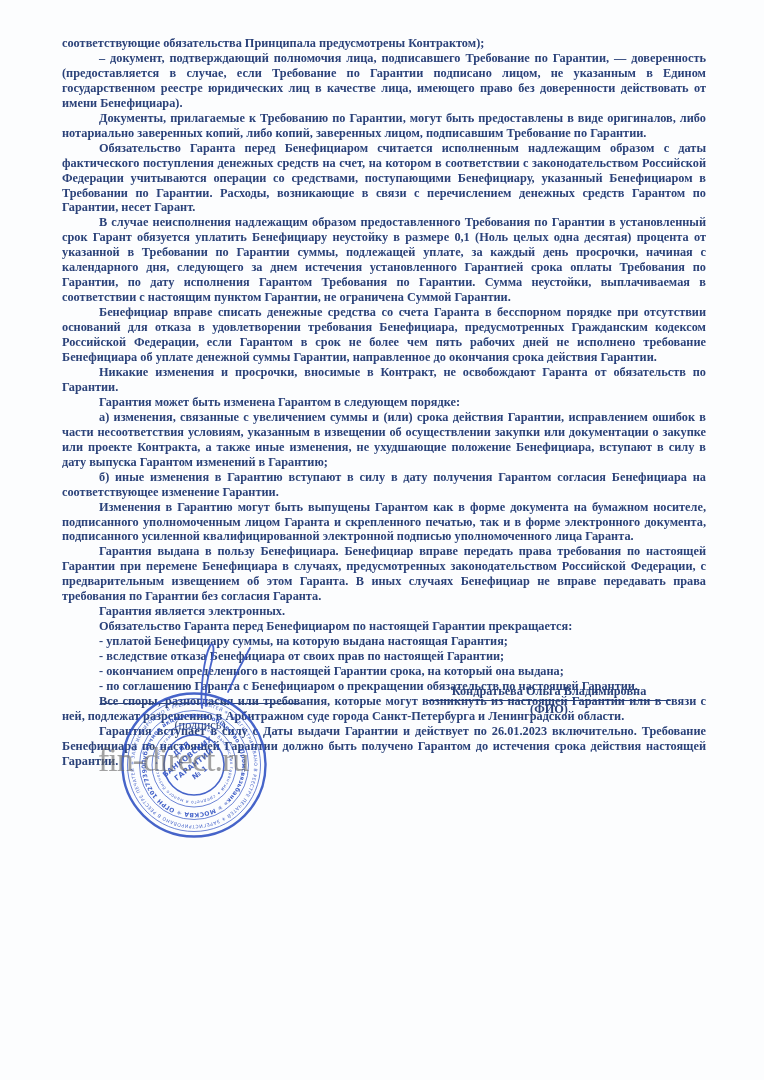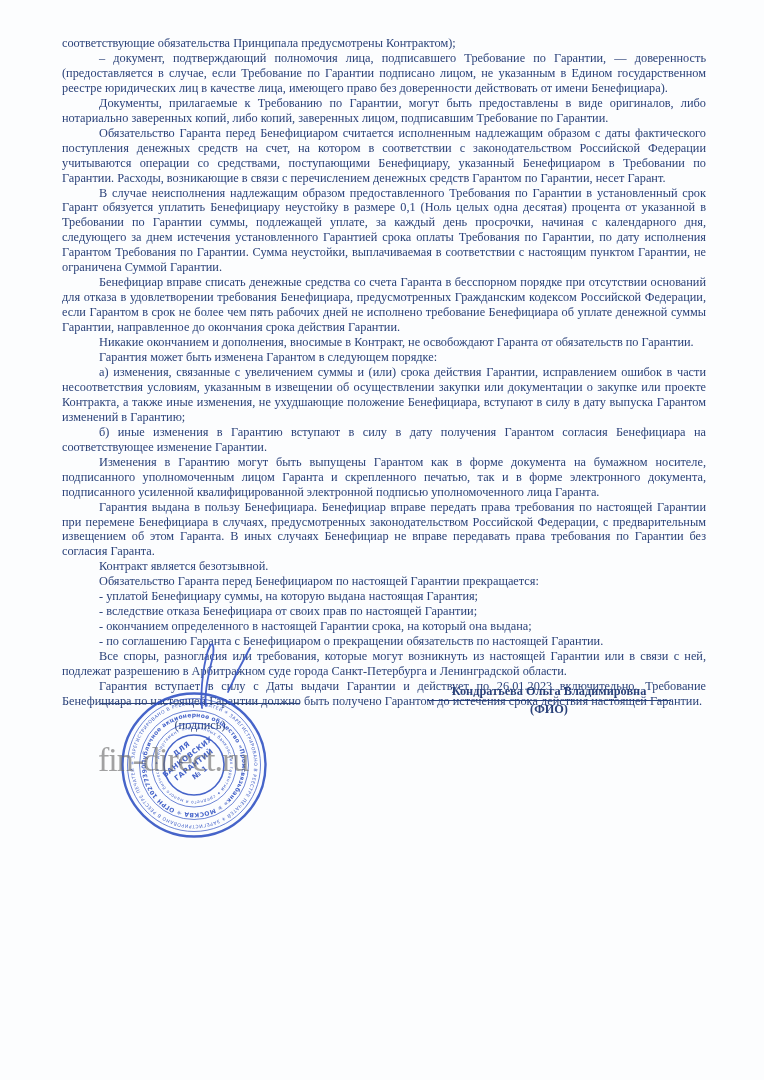--- a/index.html
+++ b/index.html
@@ -9,20 +9,21 @@
     margin:0 auto;
     background:#fcfdfe;
     font-family:"Liberation Serif", serif;
     color:#2b4279;
     overflow:hidden;
   }
   .doc-text {
     position:absolute; left:62px; top:36px; width:644px;
     font-size:12.3px; line-height:14.95px;
     text-align:justify;
+    font-weight:bold;
   }
   .doc-text p { margin:0; text-indent:37px; }
   .doc-text p.no-indent { text-indent:0; }
 
   .sig-left {
     position:absolute; left:100px; top:663px; width:200px;
     text-align:center; font-size:12.3px;
   }
   .sig-left .sig-line { height:40px; border-bottom:1.2px solid #2b4279; }
   .sig-left .sig-label { padding-top:1px;margin-top:13px; }
@@ -52,27 +53,27 @@
 <div class="page">
 
   <div class="doc-text">
 
   <p class="no-indent">соответствующие обязательства Принципала предусмотрены Контрактом);</p>
       <p>– документ, подтверждающий полномочия лица, подписавшего Требование по Гарантии, — доверенность (предоставляется в случае, если Требование по Гарантии подписано лицом, не указанным в Едином государственном реестре юридических лиц в качестве лица, имеющего право без доверенности действовать от имени Бенефициара).</p>
       <p>Документы, прилагаемые к Требованию по Гарантии, могут быть предоставлены в виде оригиналов, либо нотариально заверенных копий, либо копий, заверенных лицом, подписавшим Требование по Гарантии.</p>
       <p>Обязательство Гаранта перед Бенефициаром считается исполненным надлежащим образом с даты фактического поступления денежных средств на счет, на котором в соответствии с законодательством Российской Федерации учитываются операции со средствами, поступающими Бенефициару, указанный Бенефициаром в Требовании по Гарантии. Расходы, возникающие в связи с перечислением денежных средств Гарантом по Гарантии, несет Гарант.</p>
       <p>В случае неисполнения надлежащим образом предоставленного Требования по Гарантии в установленный срок Гарант обязуется уплатить Бенефициару неустойку в размере 0,1 (Ноль целых одна десятая) процента от указанной в Требовании по Гарантии суммы, подлежащей уплате, за каждый день просрочки, начиная с календарного дня, следующего за днем истечения установленного Гарантией срока оплаты Требования по Гарантии, по дату исполнения Гарантом Требования по Гарантии. Сумма неустойки, выплачиваемая в соответствии с настоящим пунктом Гарантии, не ограничена Суммой Гарантии.</p>
       <p>Бенефициар вправе списать денежные средства со счета Гаранта в бесспорном порядке при отсутствии оснований для отказа в удовлетворении требования Бенефициара, предусмотренных Гражданским кодексом Российской Федерации, если Гарантом в срок не более чем пять рабочих дней не исполнено требование Бенефициара об уплате денежной суммы Гарантии, направленное до окончания срока действия Гарантии.</p>
-      <p>Никакие окончанием и дополнения, вносимые в Контракт, не освобождают Гаранта от обязательств по Гарантии.</p>
+      <p>Никакие изменения и просрочки, вносимые в Контракт, не освобождают Гаранта от обязательств по Гарантии.</p>
       <p>Гарантия может быть изменена Гарантом в следующем порядке:</p>
       <p>а) изменения, связанные с увеличением суммы и (или) срока действия Гарантии, исправлением ошибок в части несоответствия условиям, указанным в извещении об осуществлении закупки или документации о закупке или проекте Контракта, а также иные изменения, не ухудшающие положение Бенефициара, вступают в силу в дату выпуска Гарантом изменений в Гарантию;</p>
       <p>б) иные изменения в Гарантию вступают в силу в дату получения Гарантом согласия Бенефициара на соответствующее изменение Гарантии.</p>
       <p>Изменения в Гарантию могут быть выпущены Гарантом как в форме документа на бумажном носителе, подписанного уполномоченным лицом Гаранта и скрепленного печатью, так и в форме электронного документа, подписанного усиленной квалифицированной электронной подписью уполномоченного лица Гаранта.</p>
       <p>Гарантия выдана в пользу Бенефициара. Бенефициар вправе передать права требования по настоящей Гарантии при перемене Бенефициара в случаях, предусмотренных законодательством Российской Федерации, с предварительным извещением об этом Гаранта. В иных случаях Бенефициар не вправе передавать права требования по Гарантии без согласия Гаранта.</p>
-      <p>Контракт является безотзывной.</p>
+      <p>Гарантия является электронных.</p>
       <p>Обязательство Гаранта перед Бенефициаром по настоящей Гарантии прекращается:</p>
       <p>- уплатой Бенефициару суммы, на которую выдана настоящая Гарантия;</p>
       <p>- вследствие отказа Бенефициара от своих прав по настоящей Гарантии;</p>
       <p>- окончанием определенного в настоящей Гарантии срока, на который она выдана;</p>
       <p>- по соглашению Гаранта с Бенефициаром о прекращении обязательств по настоящей Гарантии.</p>
       <p>Все споры, разногласия или требования, которые могут возникнуть из настоящей Гарантии или в связи с ней, подлежат разрешению в Арбитражном суде города Санкт-Петербурга и Ленинградской области.</p>
       <p>Гарантия вступает в силу с Даты выдачи Гарантии и действует по 26.01.2023 включительно. Требование Бенефициара по настоящей Гарантии должно быть получено Гарантом до истечения срока действия настоящей Гарантии.</p>
     </div>
 
   <div class="sig-left">

